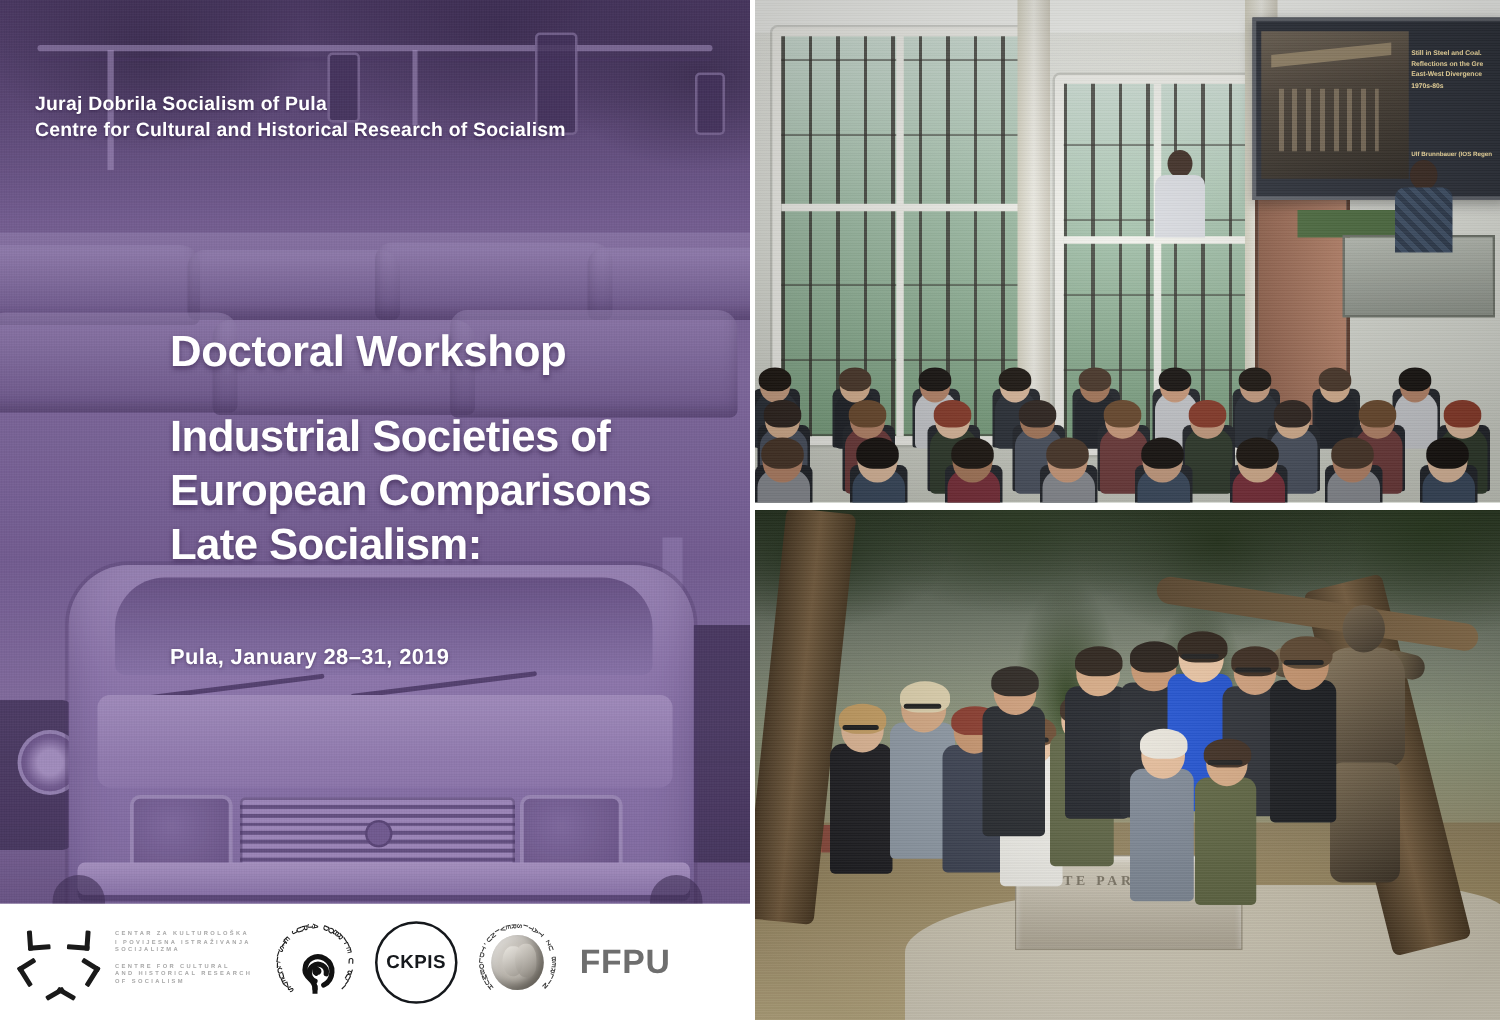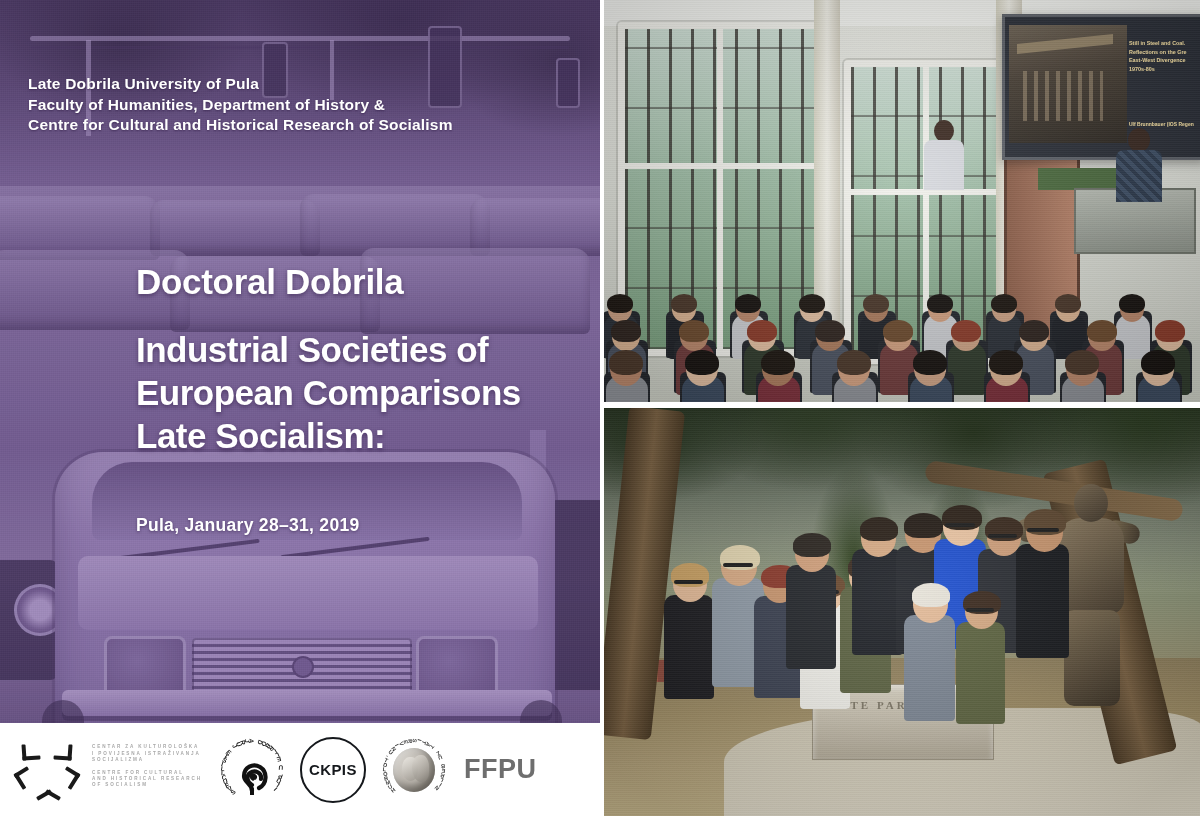--- a/index.html
+++ b/index.html
@@ -329,26 +329,25 @@
       <div class="tl tl1"></div>
       <div class="tl tl2"></div>
       <div class="tl tl3"></div>
     </div>
 
     <div class="bg-layer bg-noise"></div>
     <div class="veil"></div>
     <div class="veil2"></div>
 
     <div class="poster-text" id="org-block">
-      <div>Late Dobrila University of Pula</div>
-      <div>Faculty of Humanities, Department of History &amp;</div>
+      <div>Juraj Dobrila Socialism of Pula</div>
       <div>Centre for Cultural and Historical Research of Socialism</div>
     </div>
 
-    <div class="poster-text" id="workshop-label">Doctoral Dobrila</div>
+    <div class="poster-text" id="workshop-label">Doctoral Workshop</div>
 
     <div class="poster-text" id="title-block">
       <div>Industrial Societies of</div>
       <div>European Comparisons</div>
       <div>Late Socialism:</div>
     </div>
 
     <div class="poster-text" id="date-line">Pula, January  28–31, 2019</div>
   </div>
 

